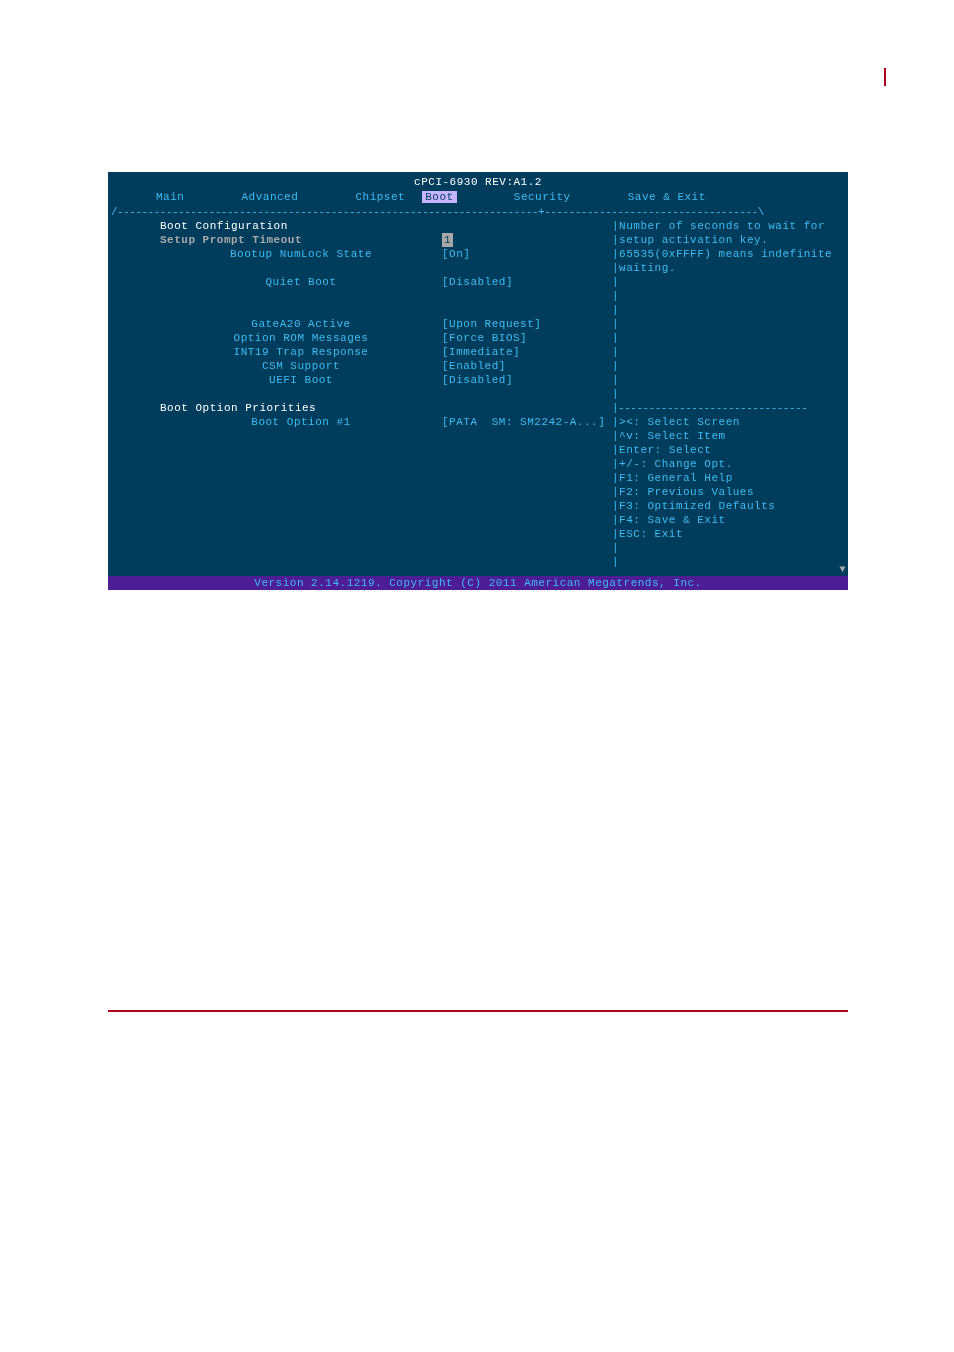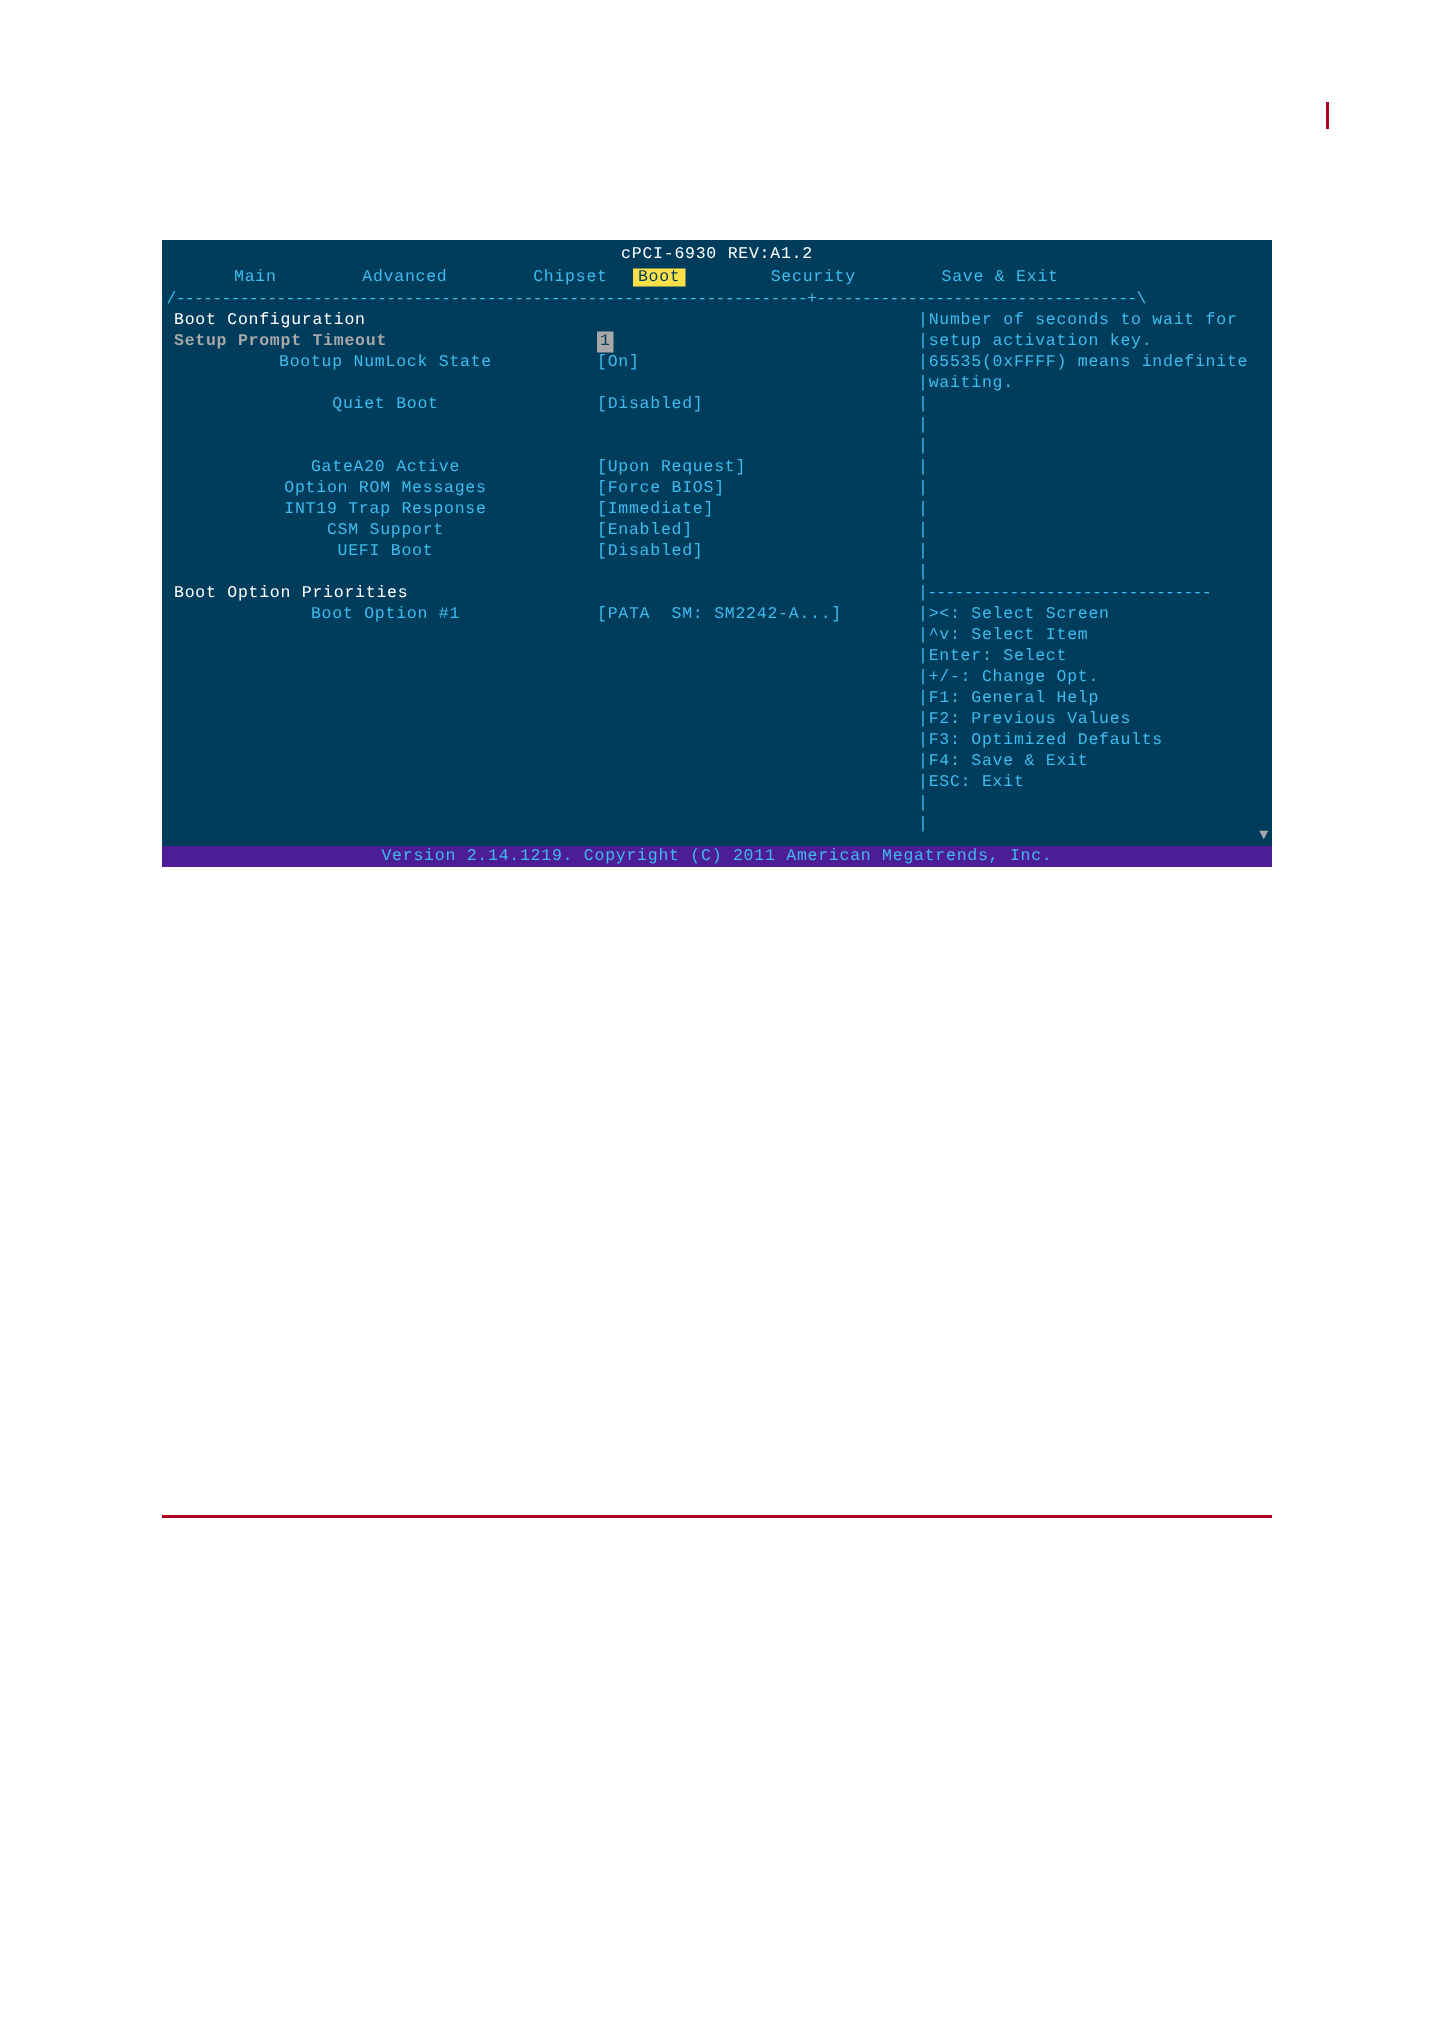--- a/index.html
+++ b/index.html
@@ -15,21 +15,21 @@
     position: absolute;
     right: 68px;
     top: 68px;
     width: 2px;
     height: 18px;
     background: #b00020;
   }
   .bios-window {
     position: absolute;
     left: 108px;
-    top: 160px;
+    top: 172px;
     width: 740px;
     height: 418px;
     background: #003d5c;
     color: #3fbbee;
     font-size: 11px;
     line-height: 1.3;
     letter-spacing: 0.5px;
   }
   .bios-title {
     text-align: center;
@@ -40,21 +40,21 @@
   .menu-bar {
     padding-left: 8px;
     padding-top: 1px;
     color: #3fbbee;
   }
   .menu-bar span {
     margin-right: 10px;
     padding-left: 40px;
   }
   .menu-bar .selected {
-    background: #fde047;
+    background: #c4b5fd;
     color: #003d5c;
     padding: 0 3px;
   }
   .border-row {
     white-space: pre;
     color: #3fbbee;
     font-size: 11px;
     padding-left: 3px;
     letter-spacing: -0.5px;
   }
@@ -71,20 +71,21 @@
     border-left: none;
   }
   .row {
     display: flex;
     height: 14px;
     align-items: center;
   }
   .label {
     width: 282px;
     white-space: pre;
+    margin-left: 44px;
   }
   .value {
     white-space: pre;
   }
   .white-text { color: #ffffff; }
   .gray-text { color: #a8a8a8; font-weight: bold; }
   .cyan-text { color: #3fbbee; text-align: center; }
   .highlight-input {
     background: #a8a8a8;
     color: #003d5c;

